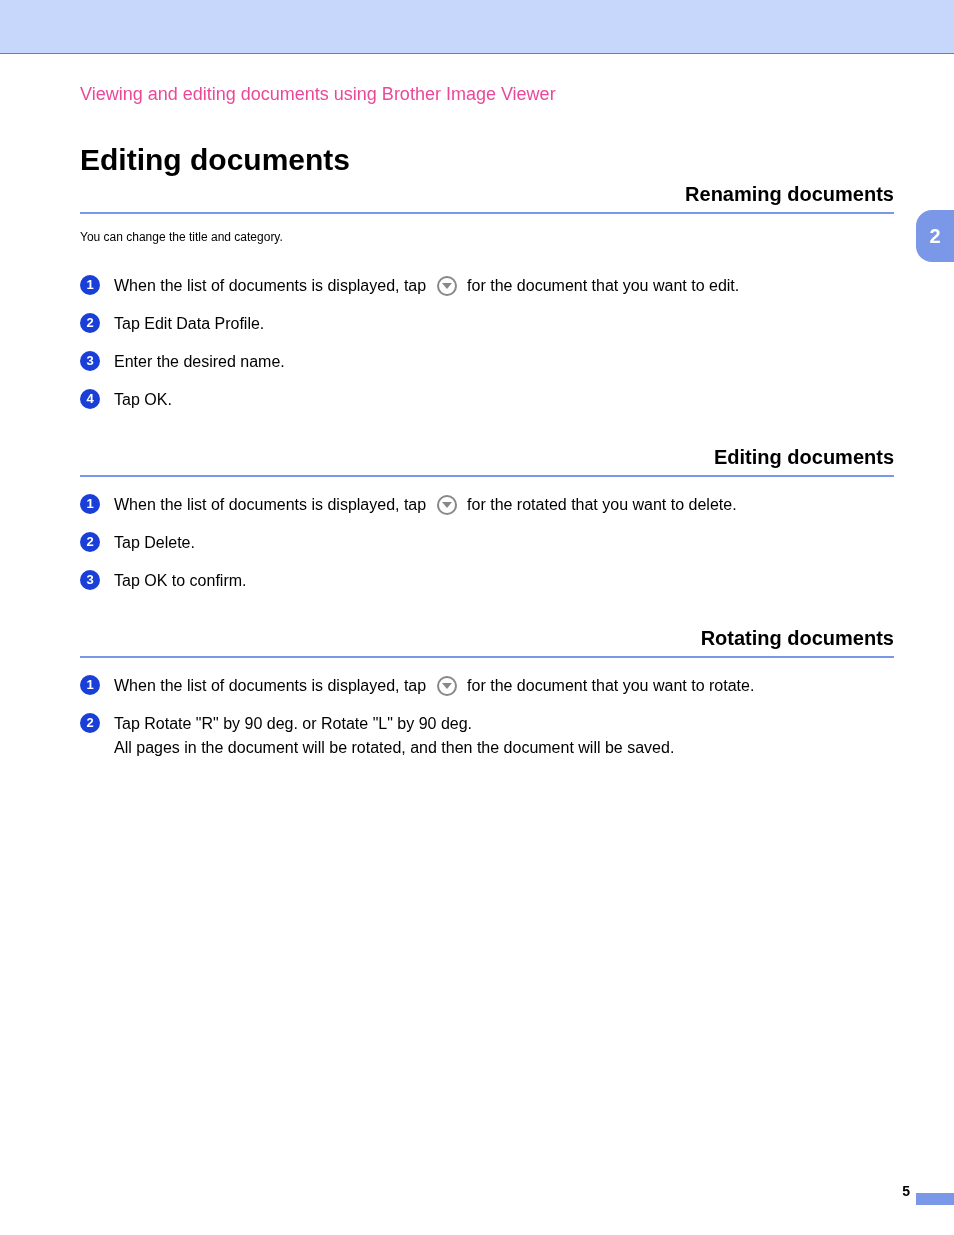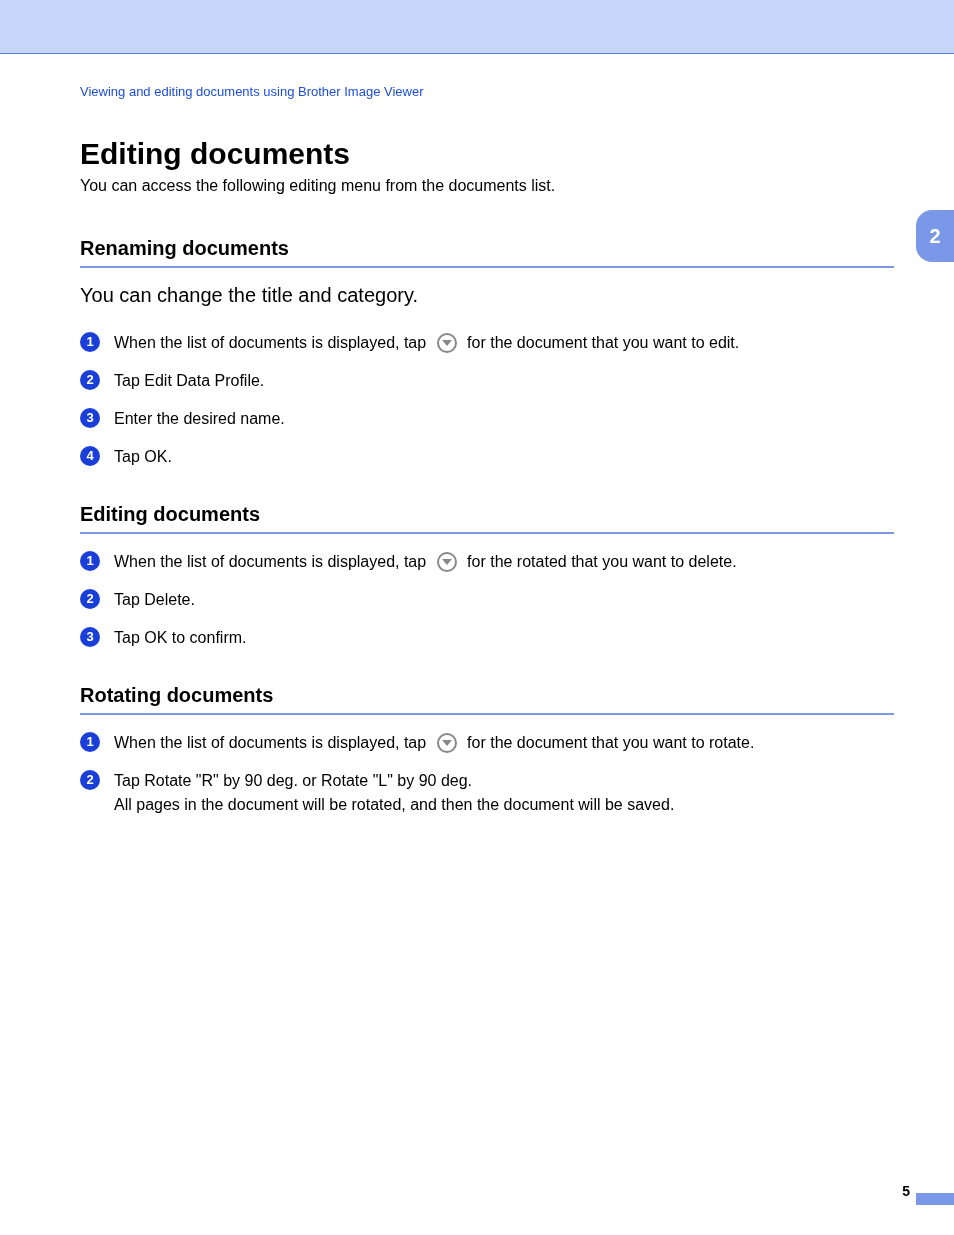--- a/index.html
+++ b/index.html
@@ -15,43 +15,44 @@
     .top-banner {
       height: 54px;
       background: #c7d7fb;
       border-bottom: 1px solid #5b7de0;
       width: 100%;
     }
     .content {
       padding: 30px 60px 0 80px;
     }
     .breadcrumb {
-      font-size: 13px;
-      color: #1d4ed8;
+      font-size: 18px;
+      color: #ec4899;
       margin-bottom: 38px;
     }
     h1 {
       font-size: 30px;
       font-weight: bold;
       margin-bottom: 6px;
     }
     .intro {
       font-size: 16px;
       margin-bottom: 42px;
     }
     h2 {
       font-size: 20px;
       font-weight: bold;
       padding-bottom: 6px;
       border-bottom: 2px solid #7a97e8;
       margin-bottom: 16px;
+      text-align: right;
     }
     .subtext {
-      font-size: 20px;
-      margin-bottom: 24px;
+      font-size: 12px;
+      margin-bottom: 30px;
     }
     .step-list {
       list-style: none;
       margin-bottom: 34px;
     }
     .step-list li {
       display: flex;
       align-items: flex-start;
       margin-bottom: 14px;
       font-size: 16px;
@@ -130,21 +131,20 @@
 <body>
 
 <div class="top-banner"></div>
 
 <div class="chapter-tab">2</div>
 
 <div class="content">
   <div class="breadcrumb">Viewing and editing documents using Brother Image Viewer</div>
 
   <h1>Editing documents</h1>
-  <p class="intro">You can access the following editing menu from the documents list.</p>
 
   <h2>Renaming documents</h2>
   <p class="subtext">You can change the title and category.</p>
   <ul class="step-list">
     <li>
       <span class="step-bullet">1</span>
       <span class="step-body">
         <span>When the list of documents is displayed, tap </span>
         <span class="dropdown-icon"></span>
         <span> for the document that you want to edit.</span>

